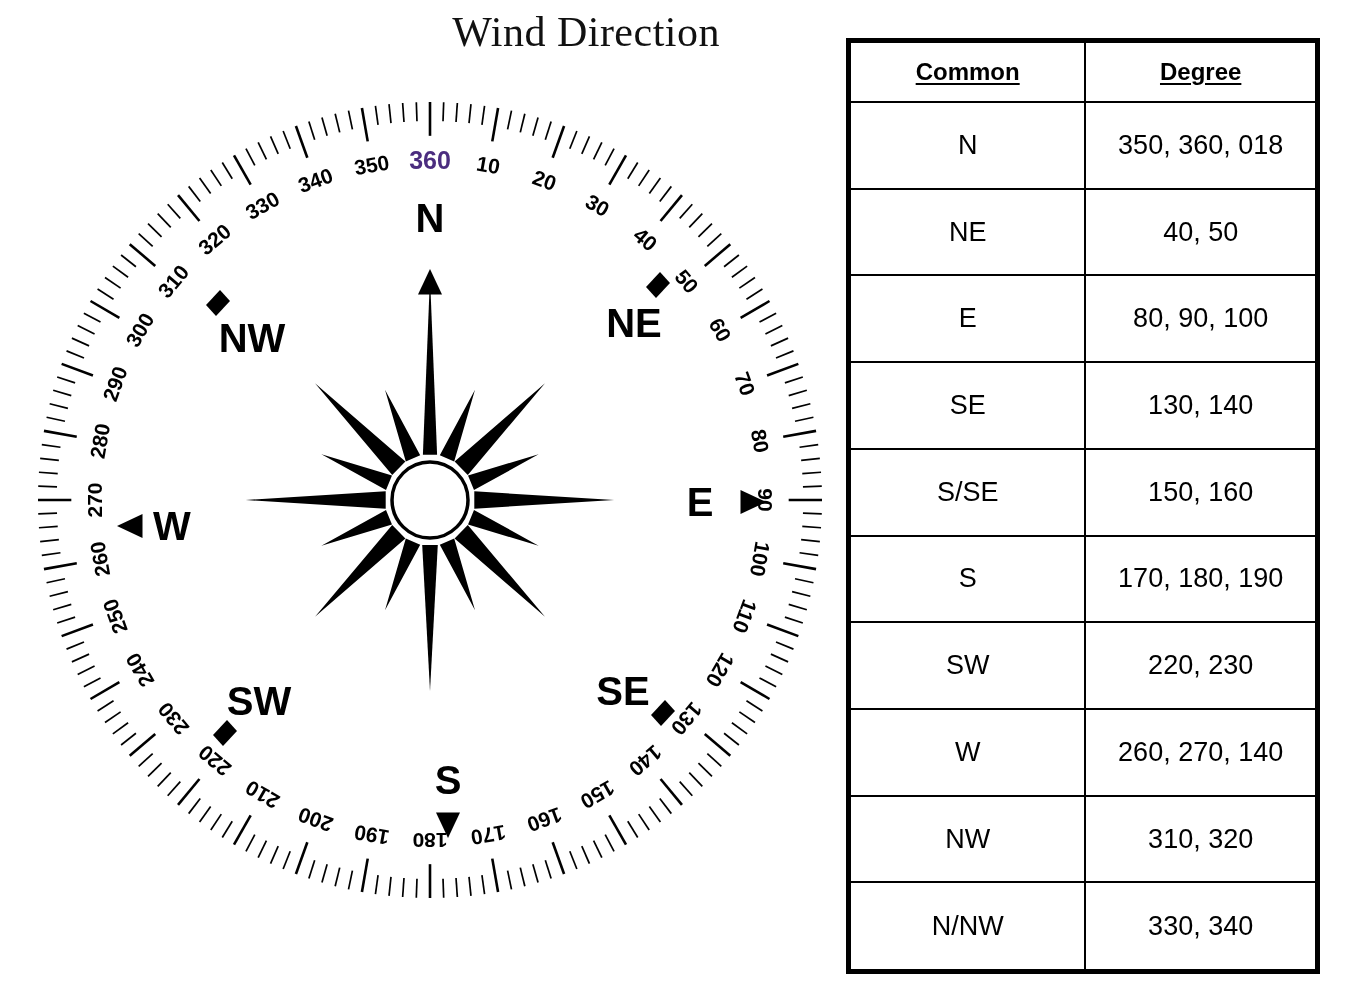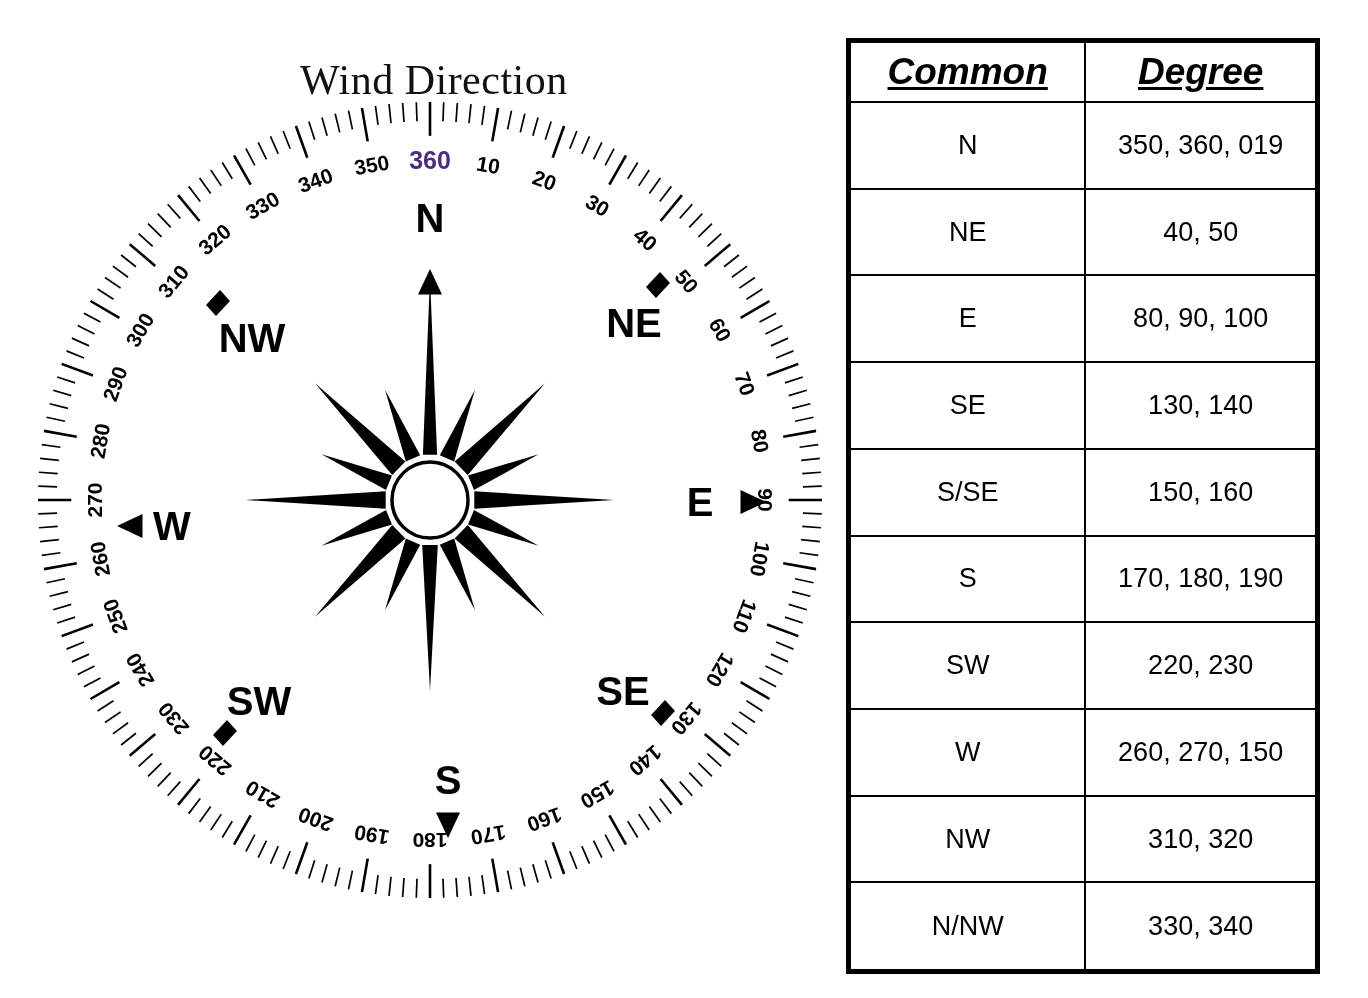--- a/index.html
+++ b/index.html
@@ -4,21 +4,21 @@
 <style>
   html,body{margin:0;padding:0;background:#ffffff;}
   body{width:1368px;height:998px;position:relative;overflow:hidden;
        font-family:"Liberation Sans", sans-serif;color:#000;}
 
   
   #page-title{
     position:absolute; left:300px; top:8px; width:420px;
     font-family:"Liberation Serif", serif;
     font-size:42px; font-weight:400; color:#111;
-    text-align:left; letter-spacing:0.5px; white-space:nowrap;margin-top:48px;
+    text-align:right; letter-spacing:0.5px; white-space:nowrap;
   }
 
   
   #compass-figure{
     position:absolute; left:20px; top:88px; width:820px; height:830px;
   }
   #compass-svg{display:block;width:820px;height:830px;}
 
   
   #degree-table-wrap{
@@ -30,21 +30,21 @@
   }
   #degree-table col.c-common{width:50.5%;}
   #degree-table col.c-degree{width:49.5%;}
   #degree-table th, #degree-table td{
     border:2px solid #000;
     text-align:center; vertical-align:middle;
     font-family:"Liberation Sans", sans-serif;
     padding:0 4px;
   }
   #degree-table th{
-    font-size:37px; font-weight:700; height:58px;font-style:italic;
+    font-size:24px; font-weight:700; height:58px;
   }
   #degree-table th span.hdr{
     text-decoration:underline; text-underline-offset:3px;
   }
   #degree-table td{
     font-size:27px; font-weight:400; height:55px;
   }
 </style>
 </head>
 <body>
@@ -314,21 +314,21 @@
           <span class="hdr">Common</span>
         </th>
         <th>
           <span class="hdr">Degree</span>
         </th>
       </tr>
     </thead>
     <tbody id="degree-table-body">
         <tr>
           <td>N</td>
-          <td>350, 360, 019</td>
+          <td>350, 360, 018</td>
         </tr>
         <tr>
           <td>NE</td>
           <td>40, 50</td>
         </tr>
         <tr>
           <td>E</td>
           <td>80, 90, 100</td>
         </tr>
         <tr>
@@ -342,21 +342,21 @@
         <tr>
           <td>S</td>
           <td>170, 180, 190</td>
         </tr>
         <tr>
           <td>SW</td>
           <td>220, 230</td>
         </tr>
         <tr>
           <td>W</td>
-          <td>260, 270, 150</td>
+          <td>260, 270, 140</td>
         </tr>
         <tr>
           <td>NW</td>
           <td>310, 320</td>
         </tr>
         <tr>
           <td>N/NW</td>
           <td>330, 340</td>
         </tr>
       </tbody>

